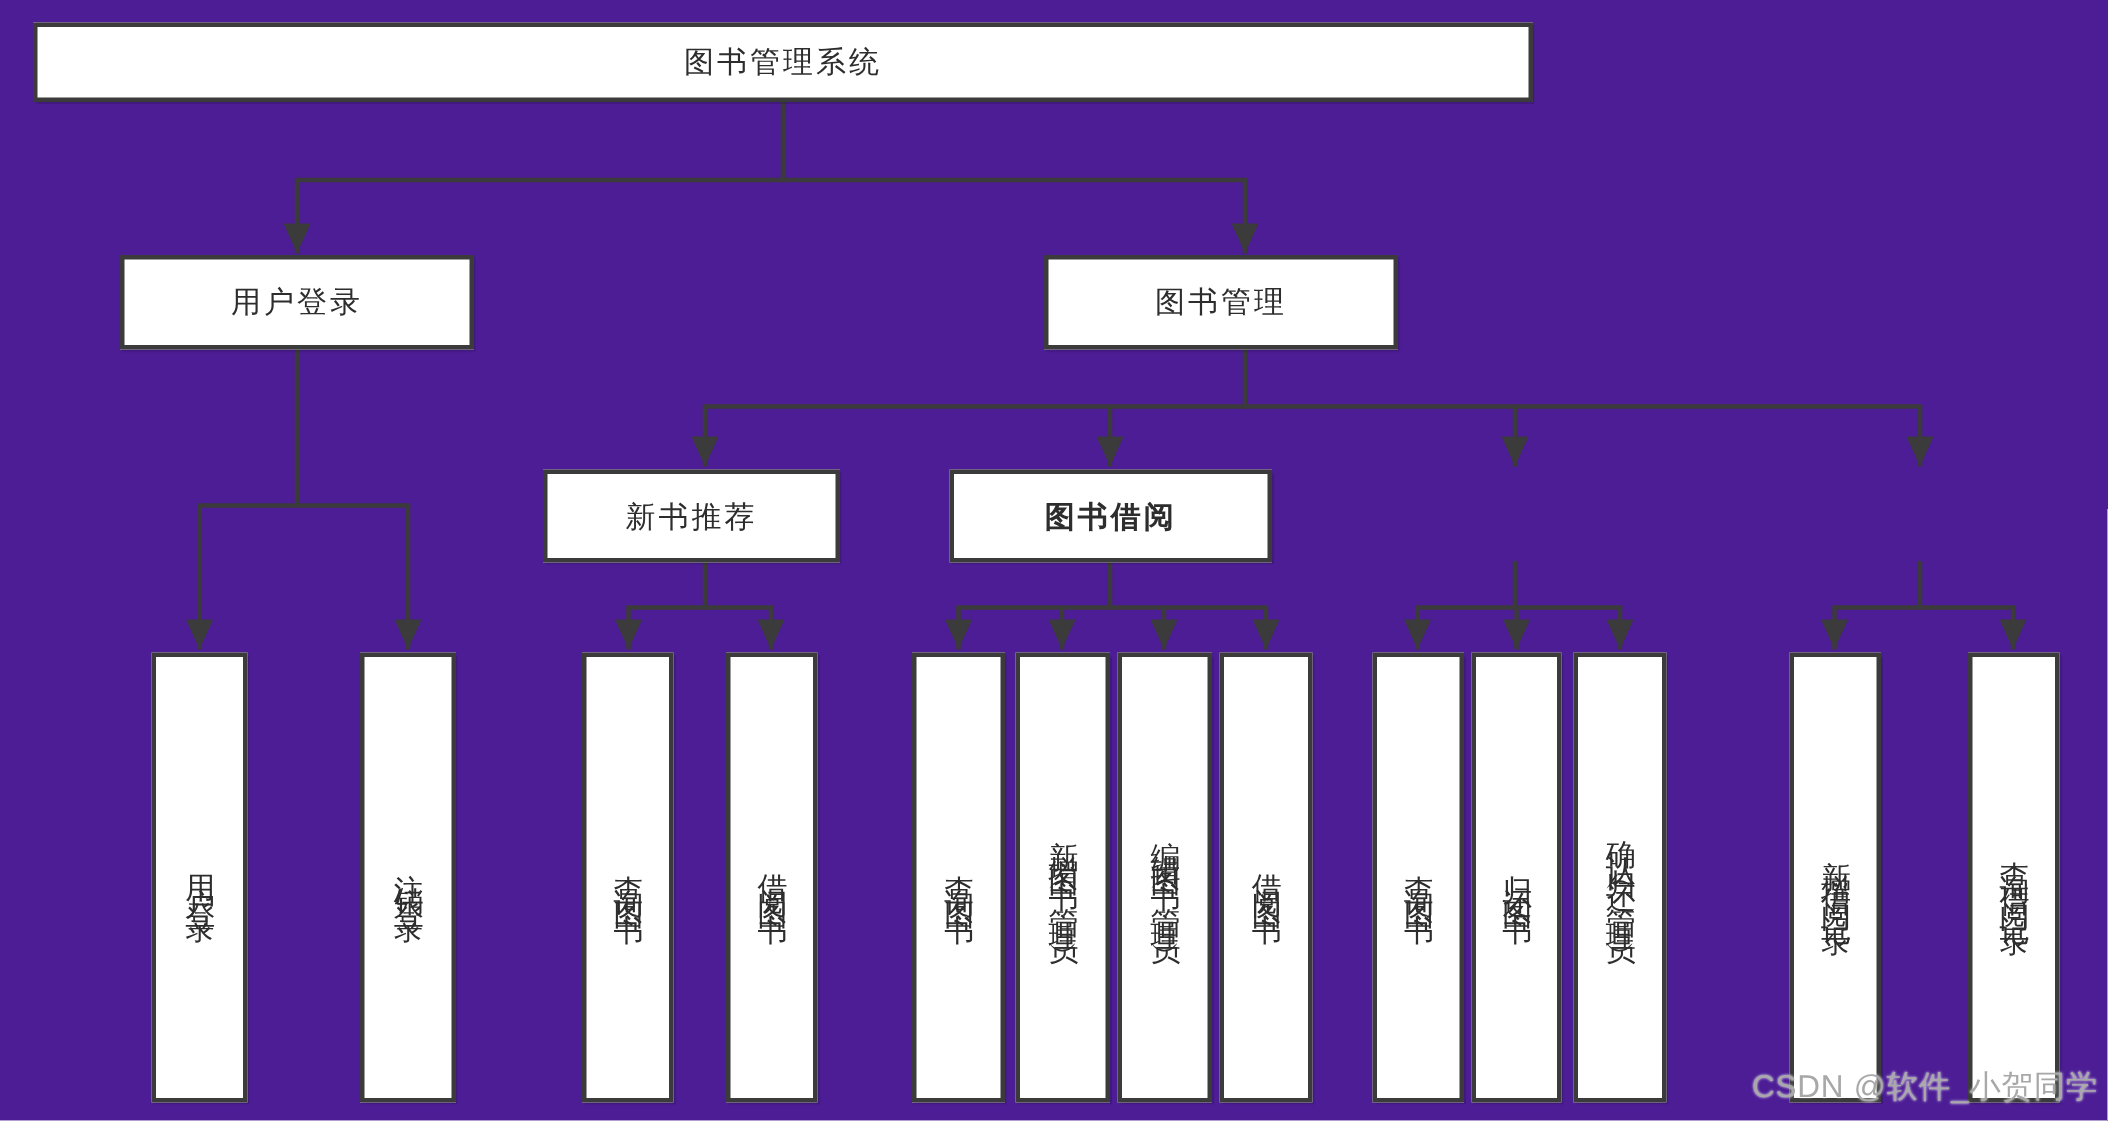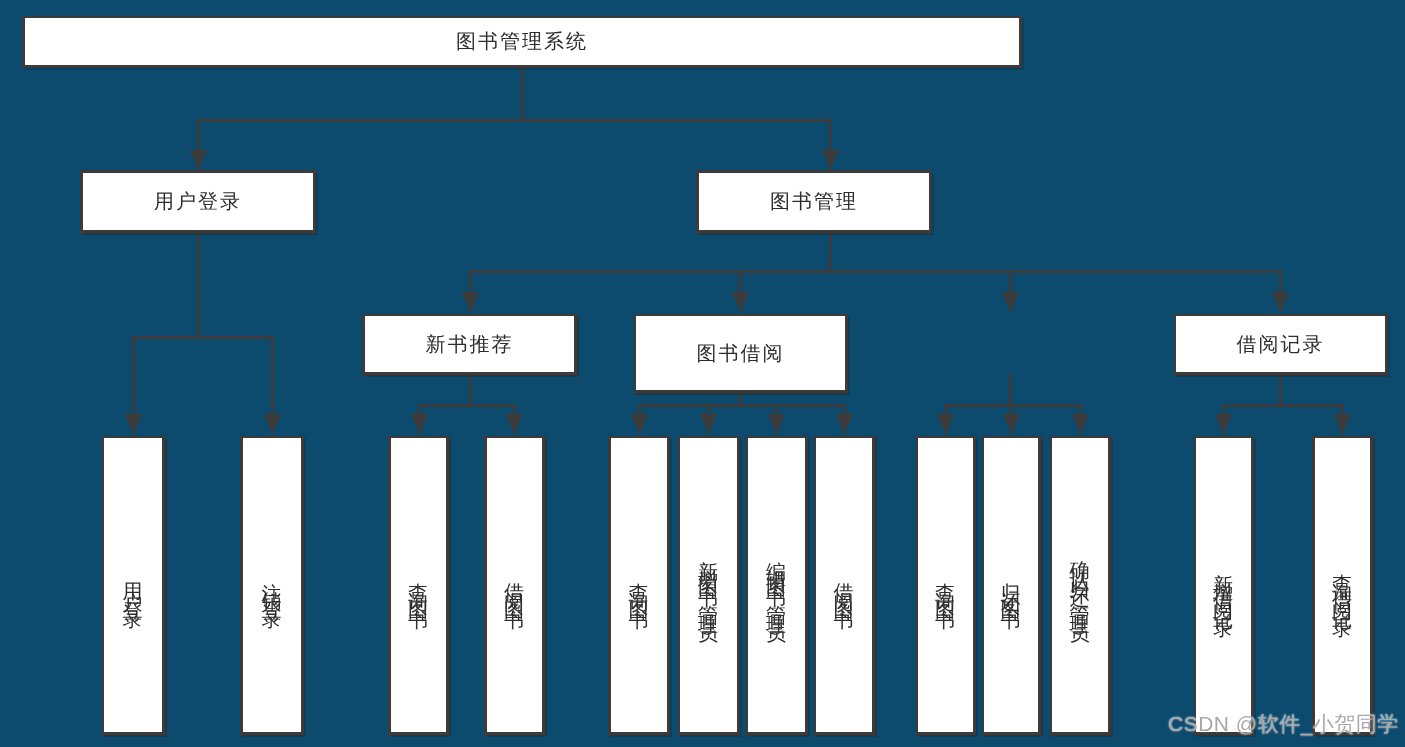--- a/index.html
+++ b/index.html
@@ -1,17 +1,17 @@
 <!DOCTYPE html>
 <html><head>
 <meta charset="utf-8">
 <style>
   html,body{margin:0;padding:0;background:#ffffff;}
   .stage{
-    position:relative;width:1405px;height:747px;background:#0c4a6e;overflow:hidden;
+    position:relative;width:1405px;height:747px;background:#4c1d95;overflow:hidden;
     font-family:"Liberation Sans","DejaVu Sans",sans-serif;color:#2d2d2d;
   }
   .wires{position:absolute;left:0;top:0;width:1405px;height:747px;}
   .wires line{stroke:#3b3b3b;stroke-width:3;fill:none;}
   .node{
     position:absolute;background:#ffffff;border:3px solid #3b3b3b;box-sizing:border-box;
     display:flex;align-items:center;justify-content:center;
     box-shadow:1.5px 1.5px 1px rgba(0,0,0,0.15);
   }
   .node .lbl{font-size:20px;letter-spacing:2px;white-space:nowrap;}
@@ -82,28 +82,25 @@
     <span class="lbl">图书管理系统</span>
   </div>
 
   <div class="node h" style="left:80px;top:170px;width:236px;height:63px;">
     <span class="lbl">用户登录</span>
   </div>
   <div class="node h" style="left:696px;top:170px;width:236px;height:63px;">
     <span class="lbl">图书管理</span>
   </div>
 
-  <div class="node h" style="left:362px;top:313px;width:215px;height:62px;">
+  <div class="node h" style="left:362px;top:313px;width:198px;height:62px;">
     <span class="lbl">新书推荐</span>
   </div>
-  <div class="node h" style="left:633px;top:313px;width:215px;height:80px;">
+  <div class="node h" style="left:633px;top:313px;width:215px;height:62px;font-weight:bold;">
     <span class="lbl">图书借阅</span>
-  </div>
-  <div class="node h" style="left:1173px;top:313px;width:215px;height:62px;">
-    <span class="lbl">借阅记录</span>
   </div>
 
   <div class="node v" style="left:101px;top:435px;width:64px;height:300px;">
     <span class="lbl">用户登录</span>
   </div>
   <div class="node v" style="left:240px;top:435px;width:64px;height:300px;">
     <span class="lbl">注销登录</span>
   </div>
 
   <div class="node v" style="left:388px;top:435px;width:61px;height:300px;">

